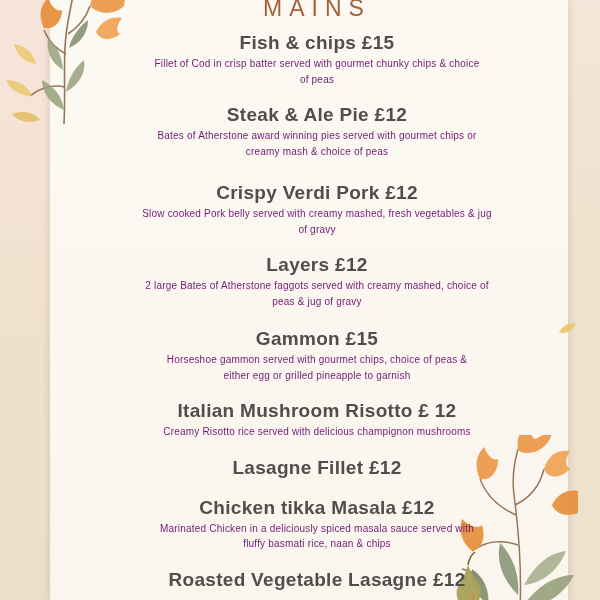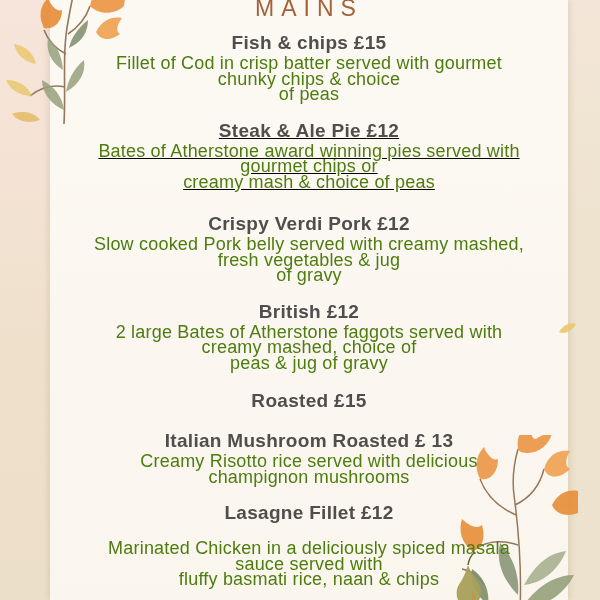--- a/index.html
+++ b/index.html
@@ -17,41 +17,41 @@
     position:absolute;right:0;top:0;width:32px;height:600px;
     background:linear-gradient(180deg,#f3e6d8 0%,#eee3cf 35%,#ede2cd 100%);
   }
   
   .panel{
     position:absolute;left:50px;top:0;width:518px;height:600px;
     background:linear-gradient(180deg,#fcf9f3 0%,#fbf7f0 55%,#faf6ee 100%);
     box-shadow:-3px 0 5px rgba(120,90,60,0.10), 3px 0 5px rgba(120,90,60,0.10);
   }
   .menu{
-    position:absolute;left:50px;top:0;width:518px;height:600px;
+    position:absolute;left:58px;top:0;width:518px;height:600px;
     text-align:center;box-sizing:border-box;padding:0 28px;
   }
   .mains-heading{
     margin-top:-5px;
     font-size:23px;font-weight:500;letter-spacing:7px;
     color:#a5613a;
     font-family:"Liberation Sans","DejaVu Sans",sans-serif;
   }
   .item{margin:16px;}
   .item .title{
     font-size:19px;font-weight:700;color:#4f4e4c;letter-spacing:.3px;
     line-height:24px;
   }
   .item .desc{
-    font-size:18px;color:#4d7c0f;line-height:15.5px;letter-spacing:.2px;
+    font-size:10px;color:#701a75;line-height:15.5px;letter-spacing:.2px;
     white-space:pre-line;margin-top:1px;
   }
   
   .gap-a{margin-top:9px;}
-  .gap-b{margin-top:13px;text-decoration:underline;}
+  .gap-b{margin-top:13px;}
   .gap-c{margin-top:22px;}
   .gap-d{margin-top:15px;}
   .gap-e{margin-top:18px;}
   .gap-f{margin-top:15px;}
   .gap-g{margin-top:12px;}
   .gap-h{margin-top:9px;}
   .gap-i{margin-top:15px;}
   
   .floral-tl{position:absolute;left:6px;top:-8px;pointer-events:none;}
   .floral-br{position:absolute;right:22px;bottom:-10px;pointer-events:none;}
@@ -142,39 +142,42 @@
 creamy mash &amp; choice of peas</div>
   </div>
 
   <div class="item gap-c">
     <div class="title"><span>Crispy Verdi Pork</span> <span>£12</span></div>
     <div class="desc">Slow cooked Pork belly served with creamy mashed, fresh vegetables &amp; jug
 of gravy</div>
   </div>
 
   <div class="item gap-d">
-    <div class="title"><span>British</span> <span>£12</span></div>
+    <div class="title"><span>Layers</span> <span>£12</span></div>
     <div class="desc">2 large Bates of Atherstone faggots served with creamy mashed, choice of
 peas &amp; jug of gravy</div>
   </div>
 
   <div class="item gap-e">
-    <div class="title"><span>Roasted</span> <span>£15</span></div>
+    <div class="title"><span>Gammon</span> <span>£15</span></div>
+    <div class="desc">Horseshoe gammon served with gourmet chips, choice of peas &amp;
+either egg or grilled pineapple to garnish</div>
   </div>
 
   <div class="item gap-f">
-    <div class="title"><span>Italian Mushroom Roasted</span> <span>£ 13</span></div>
+    <div class="title"><span>Italian Mushroom Risotto</span> <span>£ 12</span></div>
     <div class="desc">Creamy Risotto rice served with delicious champignon mushrooms</div>
   </div>
 
   <div class="item gap-g">
     <div class="title"><span>Lasagne Fillet</span> <span>£12</span></div>
   </div>
 
   <div class="item gap-h">
+    <div class="title"><span>Chicken tikka Masala</span> <span>£12</span></div>
     <div class="desc">Marinated Chicken in a deliciously spiced masala sauce served with
 fluffy basmati rice, naan &amp; chips</div>
   </div>
 
   <div class="item gap-i">
     <div class="title"><span>Roasted Vegetable Lasagne</span> <span>£12</span></div>
 
   </div>
 </div>
 

